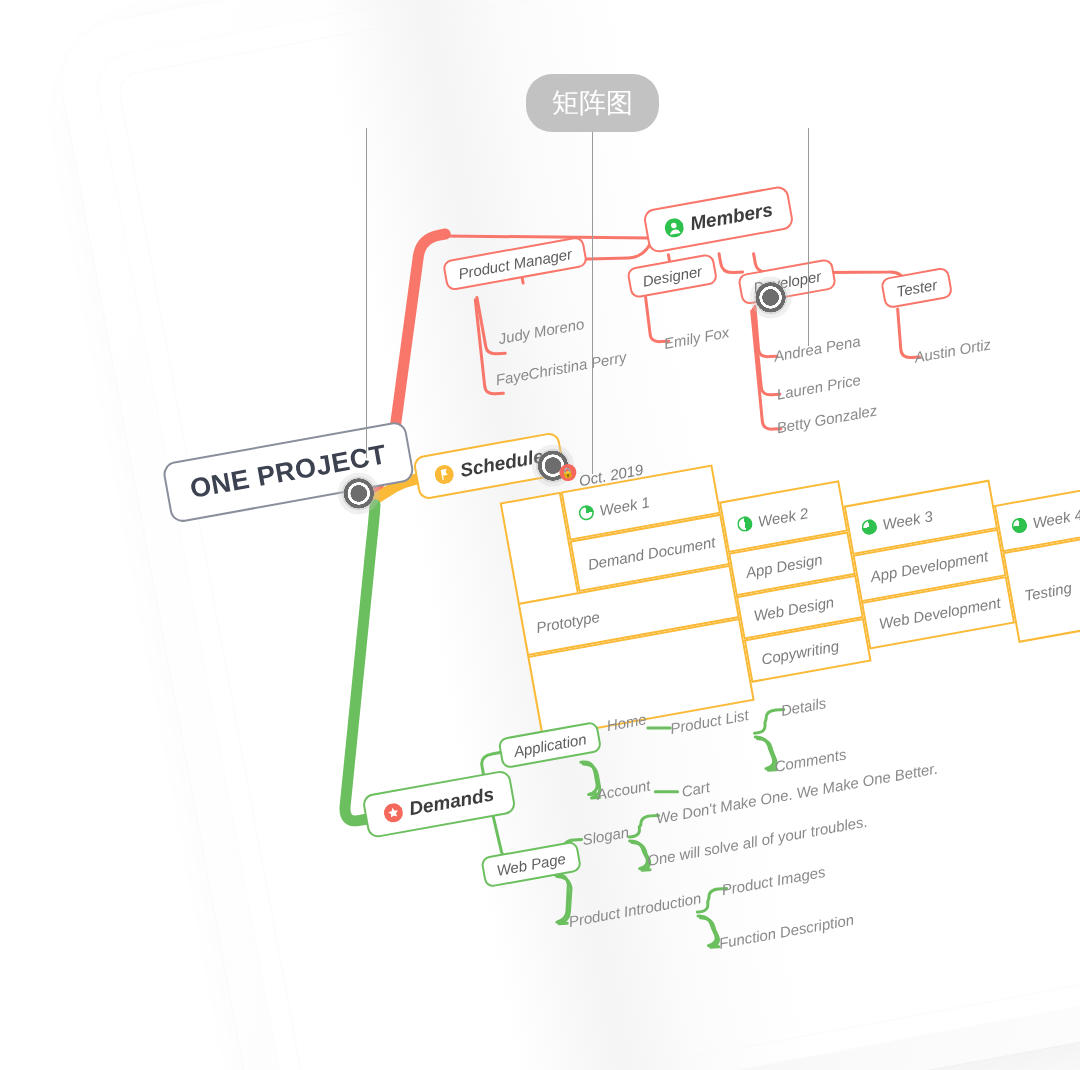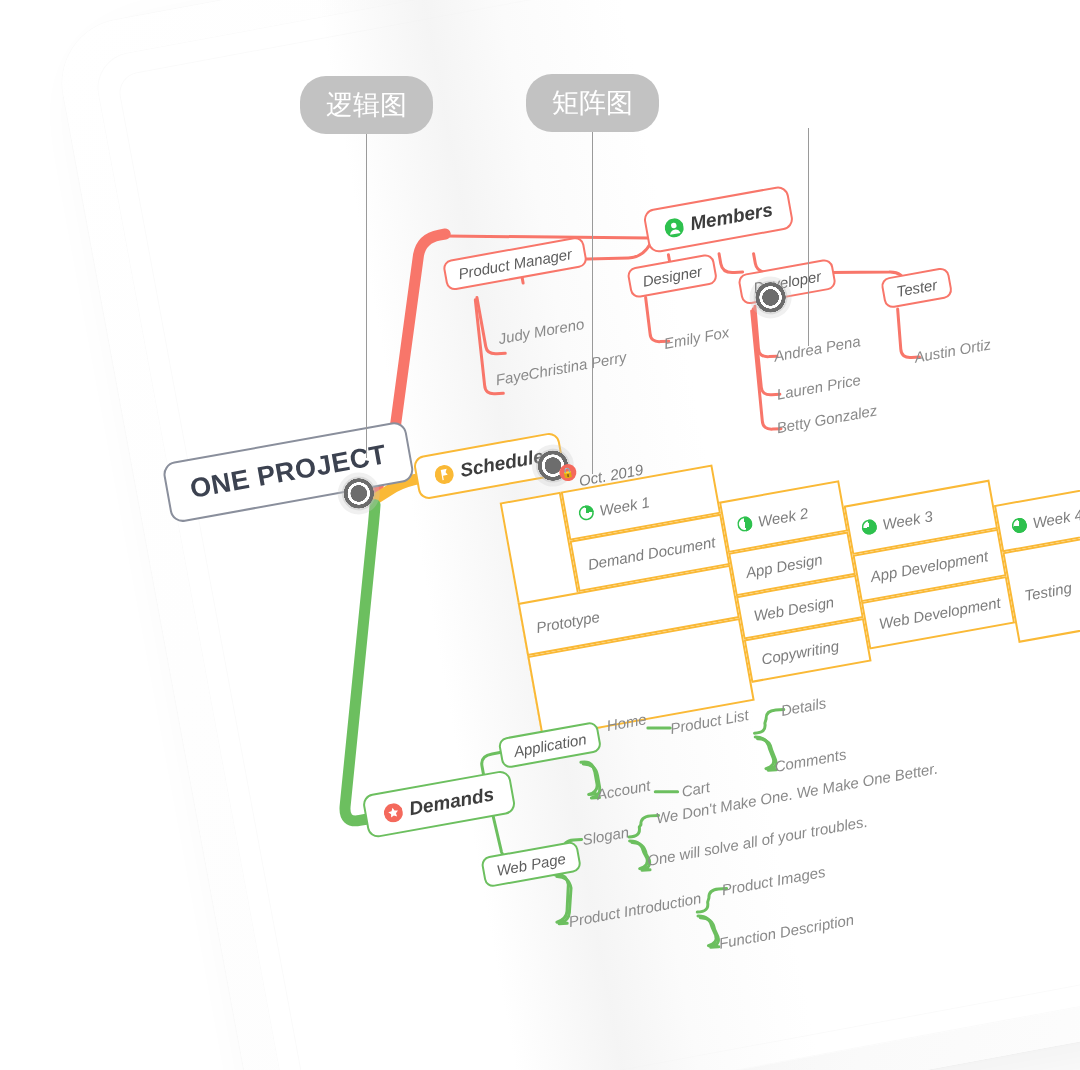--- a/index.html
+++ b/index.html
@@ -306,23 +306,20 @@
     <div class="leaf" style="left:528px;top:834px;">Slogan</div>
     <div class="leaf" style="left:604px;top:826px;">We Don't Make One. We Make One Better.</div>
     <div class="leaf" style="left:588px;top:866px;">One will solve all of your troubles.</div>
     <div class="leaf" style="left:500px;top:912px;">Product Introduction</div>
     <div class="leaf" style="left:656px;top:908px;">Product Images</div>
     <div class="leaf" style="left:644px;top:960px;">Function Description</div>
 
   </div>
 
   <div class="calloutline" style="left:366px;top:128px;height:330px;"></div>
-  <div class="callout" style="left:300px;top:76px;">
-    <span>逻辑图</span>
-  </div>
 
   <div class="calloutline" style="left:592px;top:126px;height:348px;"></div>
   <div class="callout" style="left:526px;top:74px;text-align:right;">
     <span>矩阵图</span>
   </div>
 
   <div class="calloutline" style="left:808px;top:128px;height:218px;"></div>
 
 </div>
 

